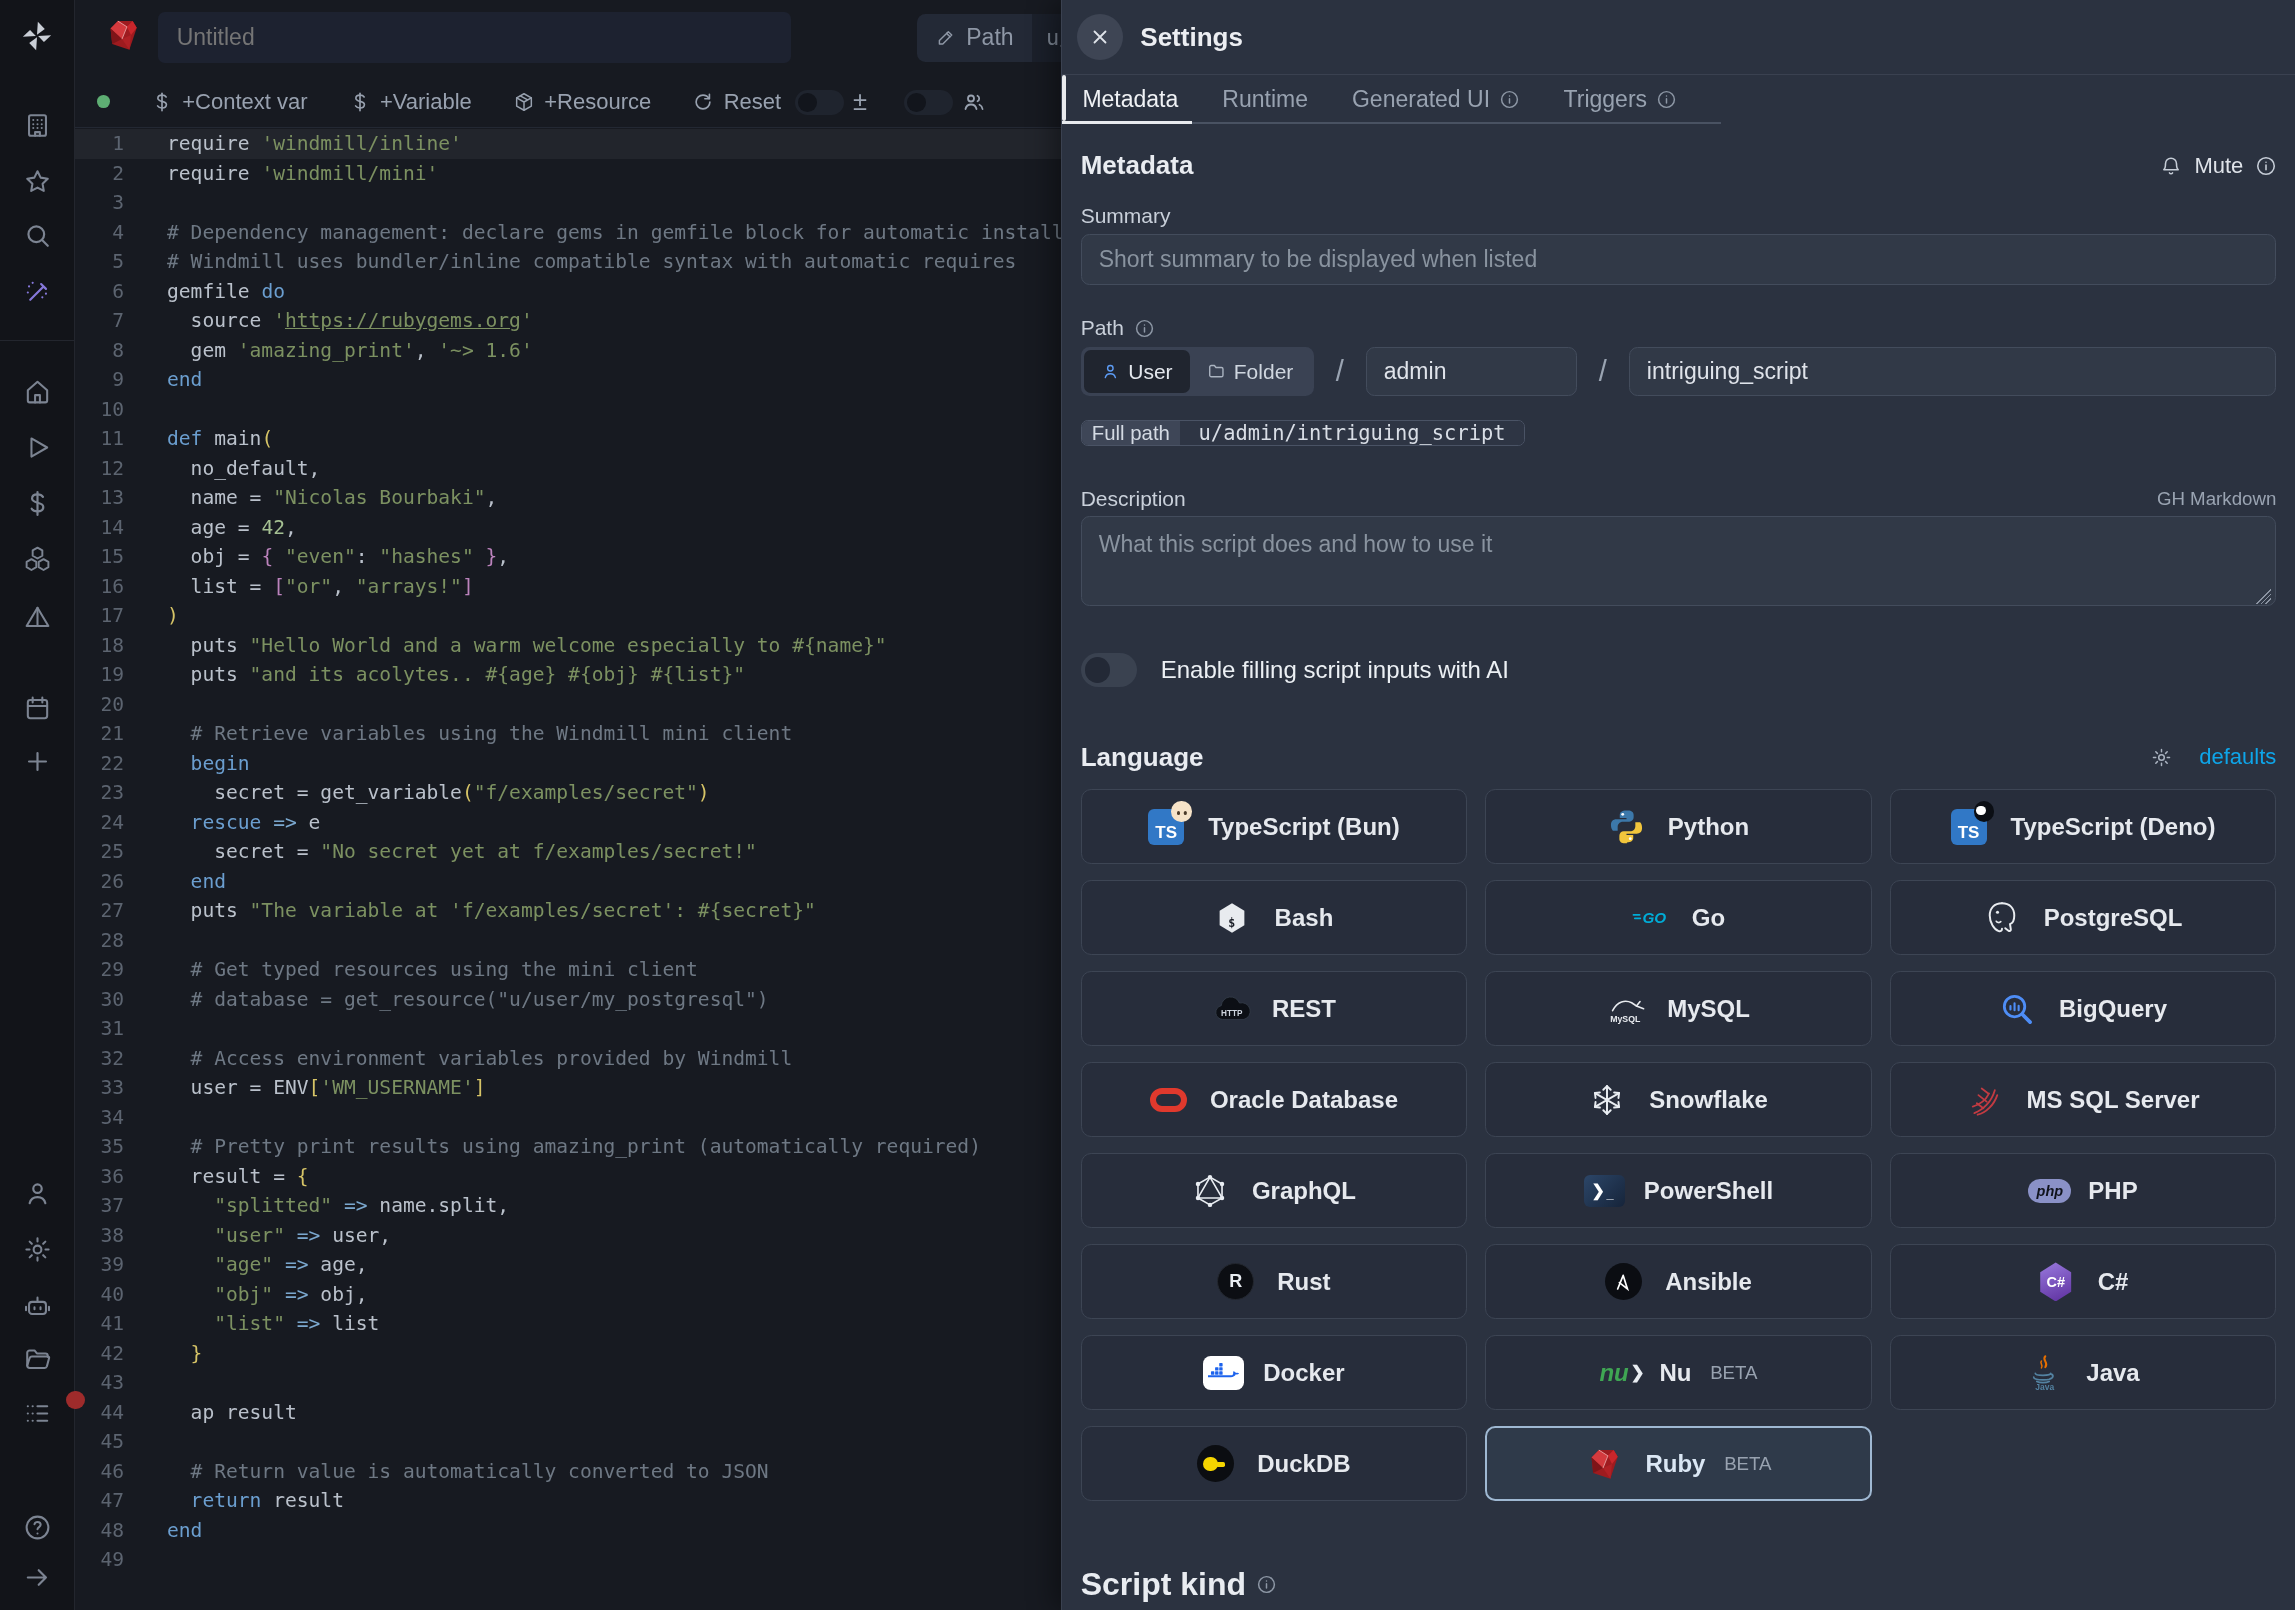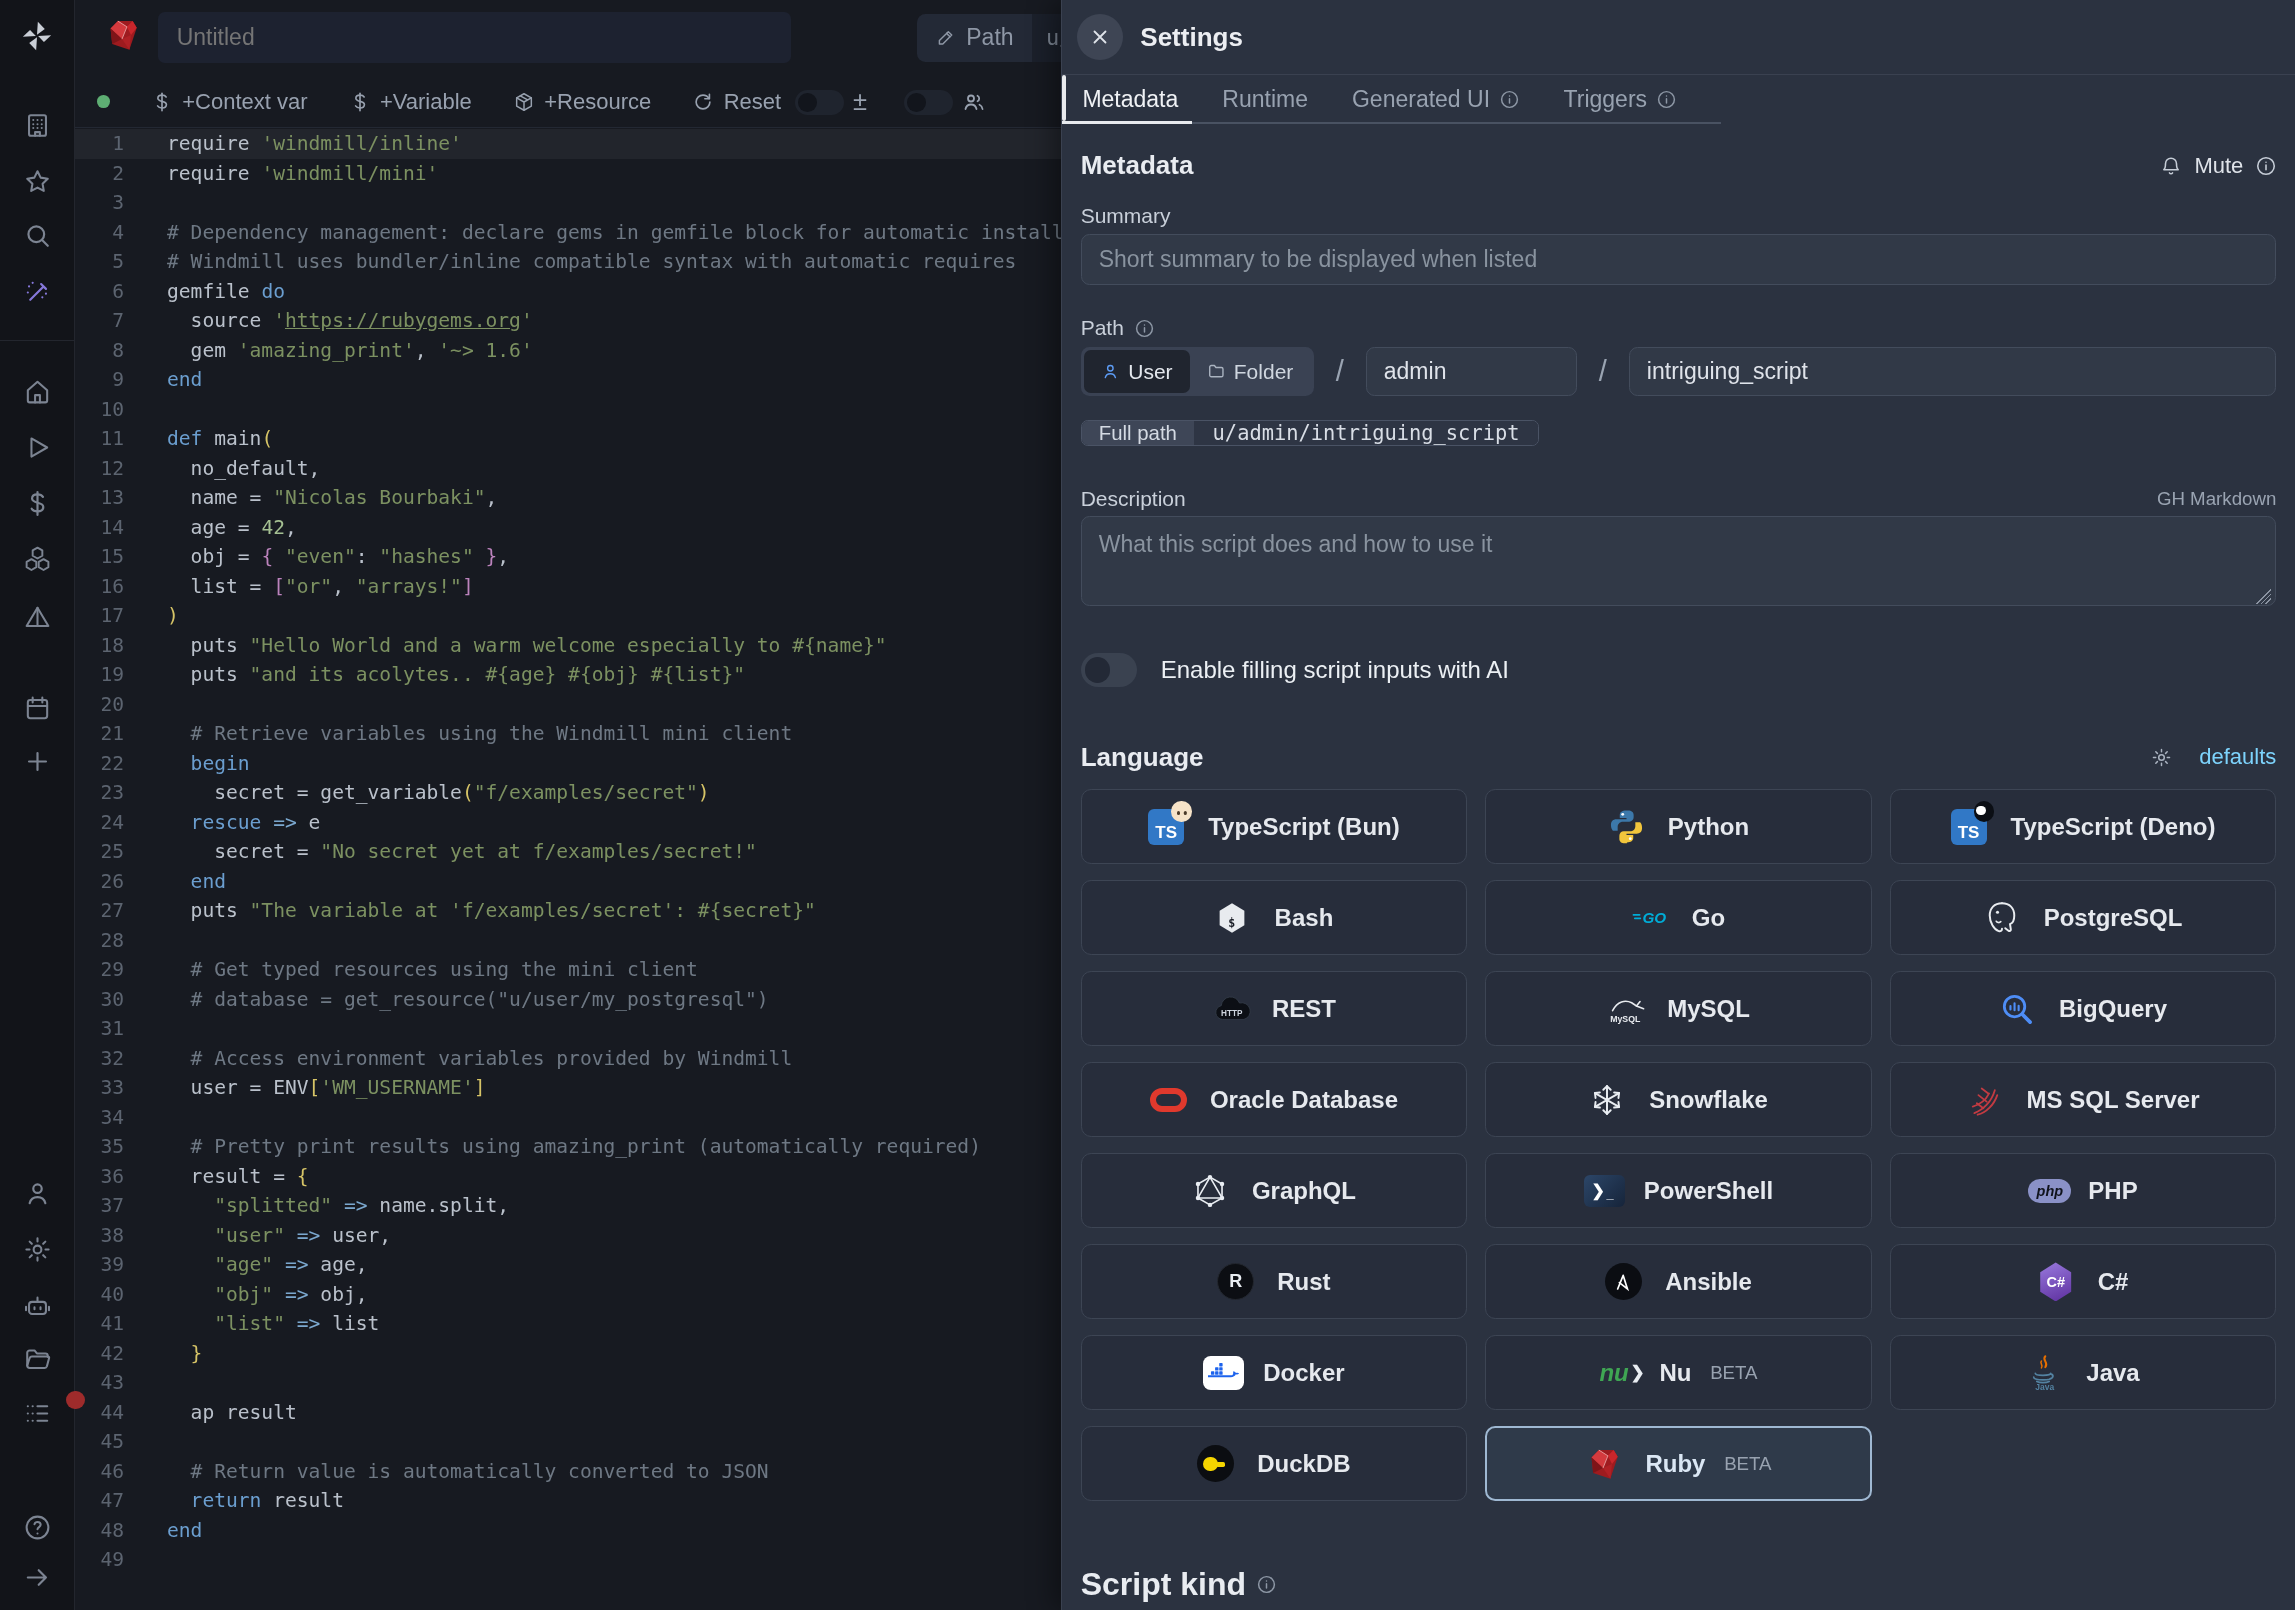--- a/index.html
+++ b/index.html
@@ -70,30 +70,30 @@
   .grip::after{content:"";position:absolute;right:5.1px;bottom:5.1px;width:15.3px;height:15.3px;background:
     linear-gradient(135deg,transparent 0 50%,#8b94a2 50% 55%,transparent 55% 65%,#8b94a2 65% 70%,transparent 70% 80%,#8b94a2 80% 85%,transparent 85%);pointer-events:none}
 
   .path-row{display:flex;align-items:center;gap:0;margin-top:6.8px}
   .seg{display:flex;align-items:center;background:#3a4253;border-radius:8.5px;padding:3.4px;height:49px}
   .seg-btn{display:flex;align-items:center;gap:8.5px;padding:0 17px;height:43px;border-radius:6.8px;font-size:21px;color:#cfd6df;cursor:pointer}
   .seg-btn.active{background:#20252f;color:#e4e8ee}
   .seg-btn svg{width:18.7px;height:18.7px}
   .slash{font-size:29px;color:#9aa4b2;font-weight:300;margin:0 22px}
   .fullpath{display:inline-flex;align-items:stretch;border:0.9px solid #4a5365;border-radius:6.8px;overflow:hidden;margin-top:24px}
-  .fullpath .fp-l{background:#3e4657;color:#d4dae3;font-size:20.4px;display:flex;align-items:center;padding:0 17px}
+  .fullpath .fp-l{background:#3e4657;color:#d4dae3;font-size:20.4px;display:flex;align-items:center;padding:0 10px}
   .fullpath .fp-v{background:#2e3544;color:#d9dee6;font-size:20.4px;font-family:"DejaVu Sans Mono",monospace;display:flex;align-items:center;padding:0 18.7px}
   .gh-md{font-size:18.7px;color:#9aa4b2}
 
   .toggle{position:relative;width:56px;height:34px;border-radius:17px;background:#3a4250;cursor:pointer;flex:none}
   .toggle::after{content:"";position:absolute;left:4.3px;top:4.3px;width:25.5px;height:25.5px;border-radius:50%;background:#232936}
   .ai-row{display:flex;align-items:center;gap:24px;margin-top:44px}
   .ai-label{font-size:24px;color:#ecf0f4}
 
-  .defaults-wrap{display:flex;align-items:center;gap:27px;color:#7dd3fc;font-size:22px;cursor:pointer}
+  .defaults-wrap{display:flex;align-items:center;gap:27px;color:#0ea5e9;font-size:22px;cursor:pointer}
   .defaults-wrap svg{width:21px;height:21px;color:#aab3c0}
 
   #lang-grid{display:grid;grid-template-columns:repeat(3,1fr);column-gap:18px;row-gap:16px;margin-top:15.3px}
   .lang-card{height:75px;border:0.9px solid #3d4554;background:#272d3b;border-radius:10.2px;display:flex;align-items:center;justify-content:center;gap:17px;cursor:pointer}
   .lang-card.selected{border:2.6px solid #9fb8d2;background:#2f3a4a}
   .lang-label{font-size:24px;font-weight:600;color:#e6e9ee}
   .lang-card.selected .lang-label{color:#dbe7f4}
   .lang-beta{font-size:18.7px;color:#98a2b0;margin-left:1.7px}
   .lang-ic{width:43px;height:43px;display:flex;align-items:center;flex:none}
 

